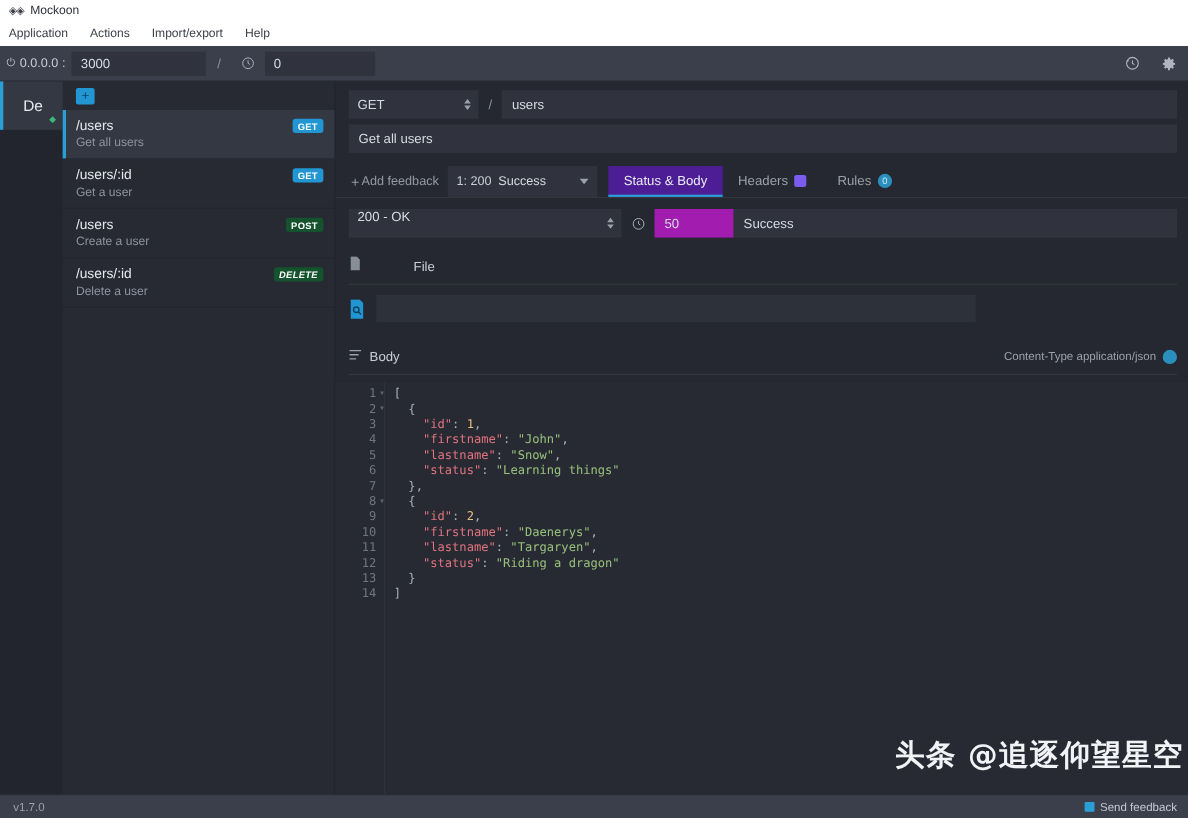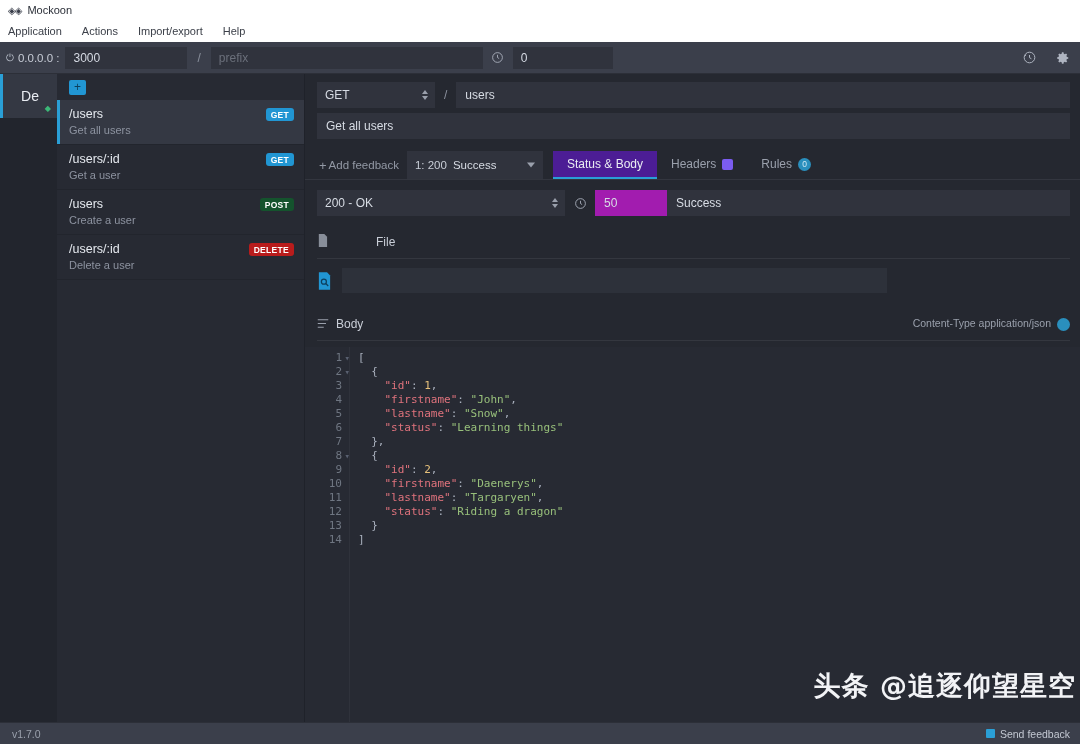--- a/index.html
+++ b/index.html
@@ -132,21 +132,21 @@
   .route-row { display: flex; align-items: flex-start; justify-content: space-between; gap: 16px; }
   .route-path { font-size: 12.5px; color: #e5e9ef; }
   .route-doc { font-size: 11px; color: #8d93a0; margin-top: 3px; }
   .verb {
     font-size: 8.5px; font-weight: bold; letter-spacing: .3px;
     padding: 1.5px 5px; border-radius: 3px; color: #fff;
     margin-top: 1px; white-space: nowrap;
   }
   .verb.GET { background: #2196d3; }
   .verb.POST { background: #14532d; }
-  .verb.DELETE { background: #b91c1c; }
+  .verb.DELETE { background: #14532d; font-style: italic; }
 
   
   .editor { flex: 1; background: #252830; display: flex; flex-direction: column;
             min-width: 0; }
 
   .row-method {
     display: flex; align-items: center; gap: 0;
     padding: 8px 10px 0 12px;
   }
   .select-wrap {
@@ -208,21 +208,21 @@
   .badge-circ {
     width: 13px; height: 13px; border-radius: 50%; background: #2a8fbd;
     color: #cfe8f5; font-size: 8.5px; display: flex;
     align-items: center; justify-content: center;
   }
 
   
   .statusrow { display: flex; align-items: center; padding: 10px 10px 0 12px; gap: 0; }
   .status-select {
     position: relative; width: 248px; height: 26px; background: #30333d;
-    display: flex; align-items: center; padding: 0 8px; cursor: pointer;
+    display: flex; align-items: flex-start; padding: 0 8px; cursor: pointer;
   }
   .status-select .stext { font-size: 12px; color: #d6dbe3; }
   .lat-icon { width: 30px; display: flex; align-items: center; justify-content: center; }
   .lat-input {
     width: 72px; height: 26px; background: #a21caf; border: none; outline: none;
     color: #d7dce4; font-size: 12px; padding: 0 9px;
     font-family: "Liberation Sans", sans-serif;
   }
   .label-input {
     flex: 1; height: 26px; background: #30333d; border: none; outline: none;
@@ -316,21 +316,20 @@
 
 <div class="header">
 
   <div class="hdr-right">
     <div class="hostgroup">
       <span class="plug-icon">⏻</span>
       <span class="host-label">0.0.0.0 :</span>
     </div>
     <input class="hdr-input port-input" value="3000" style="">
     <span class="slash">/</span>
-    <input class="hdr-input prefix-input" placeholder="prefix" style="">
     <div class="latency-icon">
       <svg width="13" height="13" viewBox="0 0 24 24" class="ico">
         <circle cx="12" cy="12" r="9"></circle>
           <path d="M12 7v5l3 2"></path>
       </svg>
     </div>
     <input class="hdr-input latency-input" value="0" style="">
     <div class="hdr-spacer"></div>
     <div class="hdr-icon-btn">
       <svg width="15" height="15" viewBox="0 0 24 24" class="ico">

